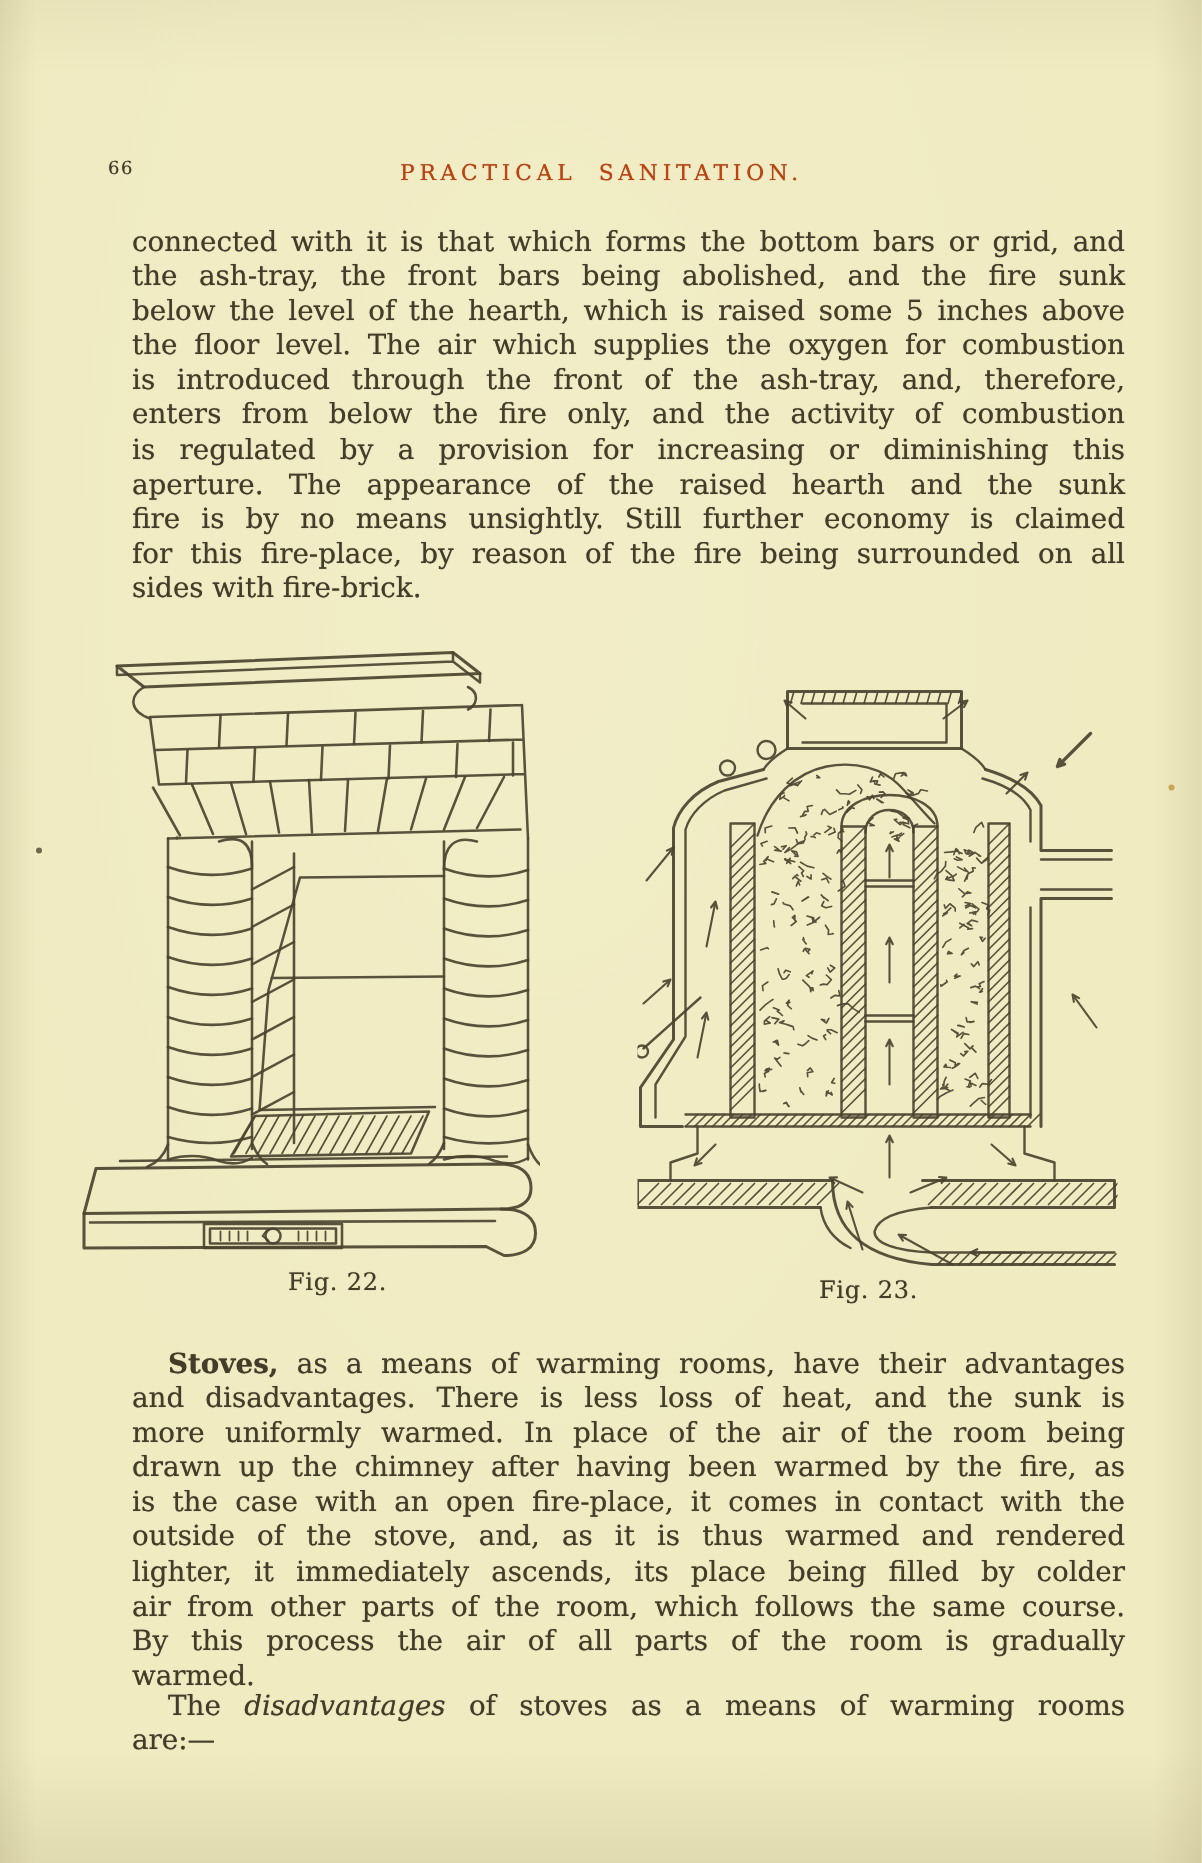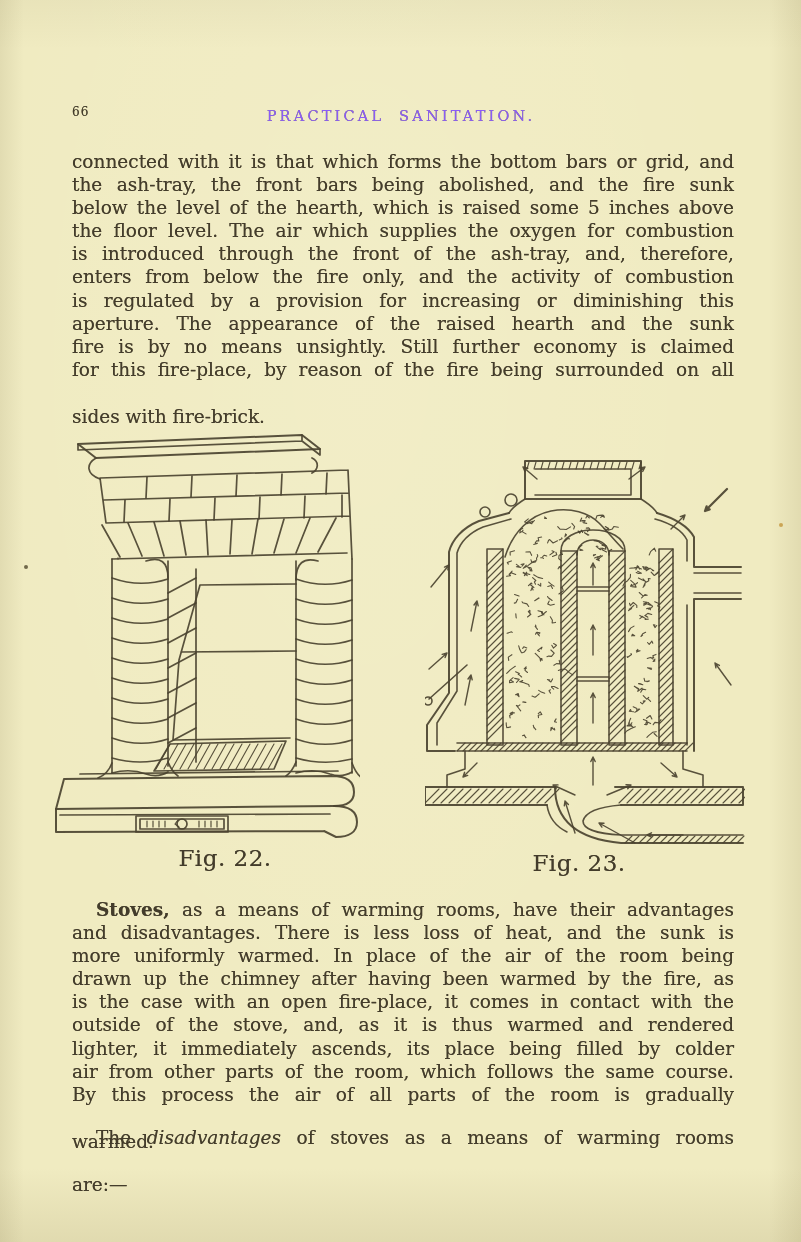--- a/index.html
+++ b/index.html
@@ -15,36 +15,36 @@
     background:
       radial-gradient(ellipse at 45% 30%, rgba(255,255,242,0.12), rgba(255,255,242,0) 62%),
       linear-gradient(to right, rgba(96,84,42,0.10), rgba(96,84,42,0) 3%, rgba(96,84,42,0) 96%, rgba(120,104,54,0.12)),
       linear-gradient(to bottom, rgba(96,84,42,0.05), rgba(96,84,42,0) 4%, rgba(96,84,42,0) 94%, rgba(122,106,56,0.13));
   }
   .page-num{
     position:absolute;left:72px;top:105px;font-size:12px;letter-spacing:1px;
   }
   .running-title{
     position:absolute;left:70px;right:69px;top:108px;text-align:center;
-    font-size:14.5px;letter-spacing:3.2px;word-spacing:7px;color:#8b5cf6;
+    font-size:14.5px;letter-spacing:3.2px;word-spacing:7px;color:#c2410c;
   }
   .para{
-    position:absolute;left:72px;width:662px;
+    position:absolute;left:88px;width:662px;
     font-size:18.5px;line-height:23.1px;
   }
   .page-num,.running-title,.para,.caption{text-shadow:0 0 .5px rgba(62,52,30,.65);}
   .tline{text-align:justify;text-align-last:justify;}
-  .tline.last{text-align-last:left;margin-top:24px;}
+  .tline.last{text-align-last:left;}
   .indent{padding-left:24px;}
   .lead{font-weight:bold;margin-top:44px;}
   .ital{font-style:italic;}
   #p1{top:150px;}
   #p2{top:898px;}
   #p3{top:1126px;}
-  .caption{position:absolute;width:150px;text-align:center;font-size:23px;letter-spacing:.5px;}
+  .caption{position:absolute;width:150px;text-align:center;font-size:16px;letter-spacing:.5px;}
   #cap22{left:150px;top:845px;}
   #cap23{left:504px;top:850px;}
   svg.fig{position:absolute;}
   #fig22{left:50px;top:428px;}
   #fig23{left:425px;top:455px;}
   .speck{position:absolute;border-radius:50%;pointer-events:none;}
   .s1{left:24px;top:565px;width:4px;height:4px;background:rgba(70,60,35,.75);}
   .s2{left:779px;top:523px;width:4px;height:4px;background:rgba(186,130,30,.65);}
   .s3{left:117px;top:557px;width:2px;height:3px;background:rgba(70,60,35,.5);}
 </style>

